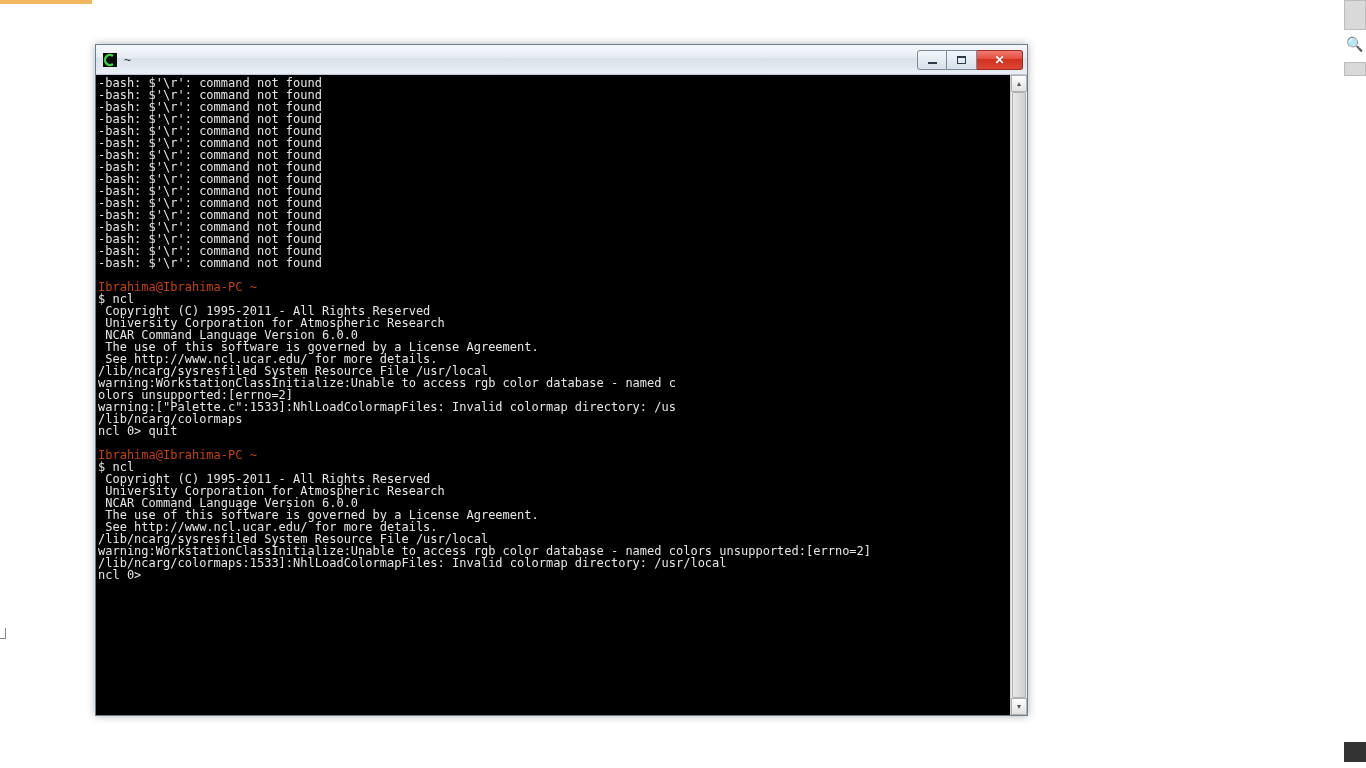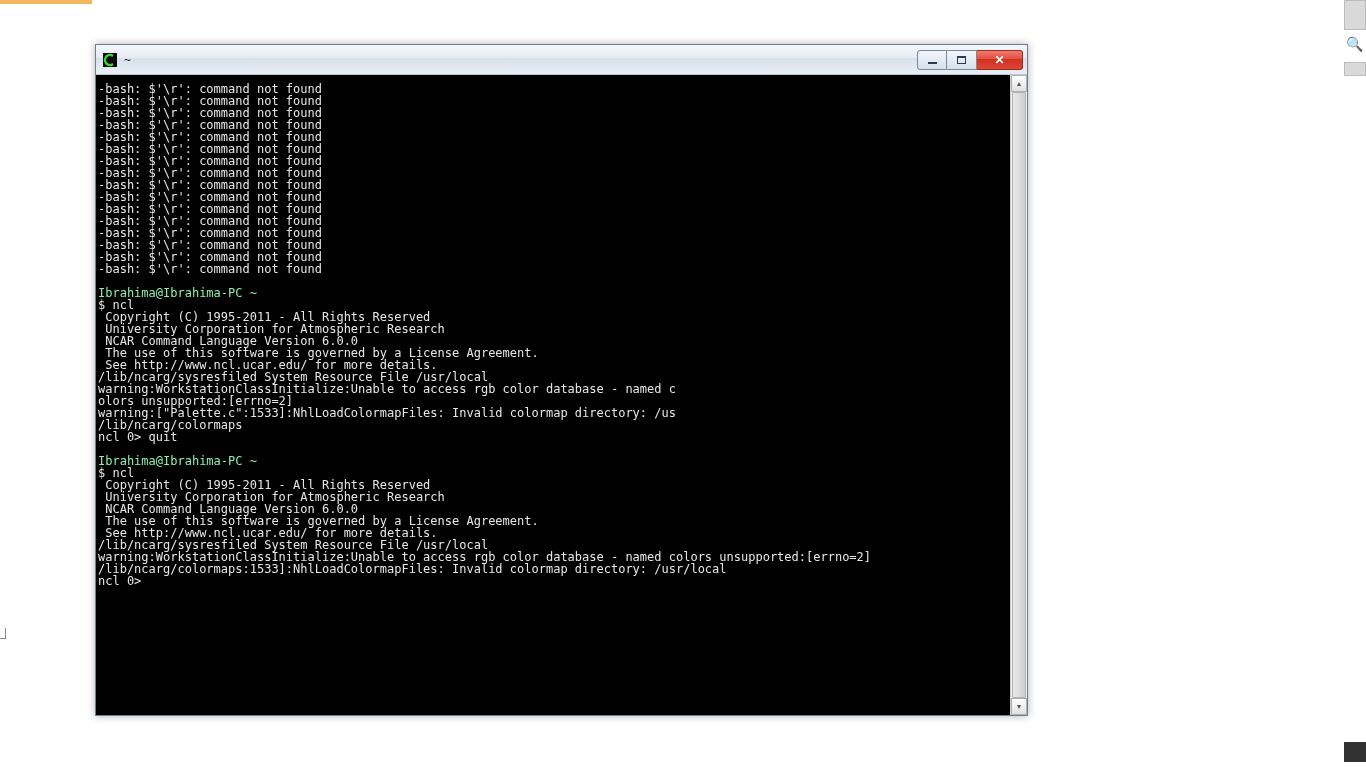--- a/index.html
+++ b/index.html
@@ -96,26 +96,26 @@
       background: #000;
       min-height: 0;
     }
     .terminal-body {
       flex: 1;
       background: #000;
       color: #e6e6e6;
       font-family: "Lucida Console", "Consolas", monospace;
       font-size: 12px;
       line-height: 12px;
-      padding: 8px 2px;
+      padding: 2px 2px;
       white-space: pre;
       overflow: hidden;
     }
     .line { display: block; min-height: 12px; }
-    .prompt { color: #86efac; }
+    .prompt { color: #c2410c; }
     .scrollbar {
       width: 17px;
       background: #f0f0f0;
       display: flex;
       flex-direction: column;
       border-left: 1px solid #cfcfcf;
     }
     .sb-btn {
       height: 17px;
       background: linear-gradient(to bottom, #fefefe, #e1e1e1);

